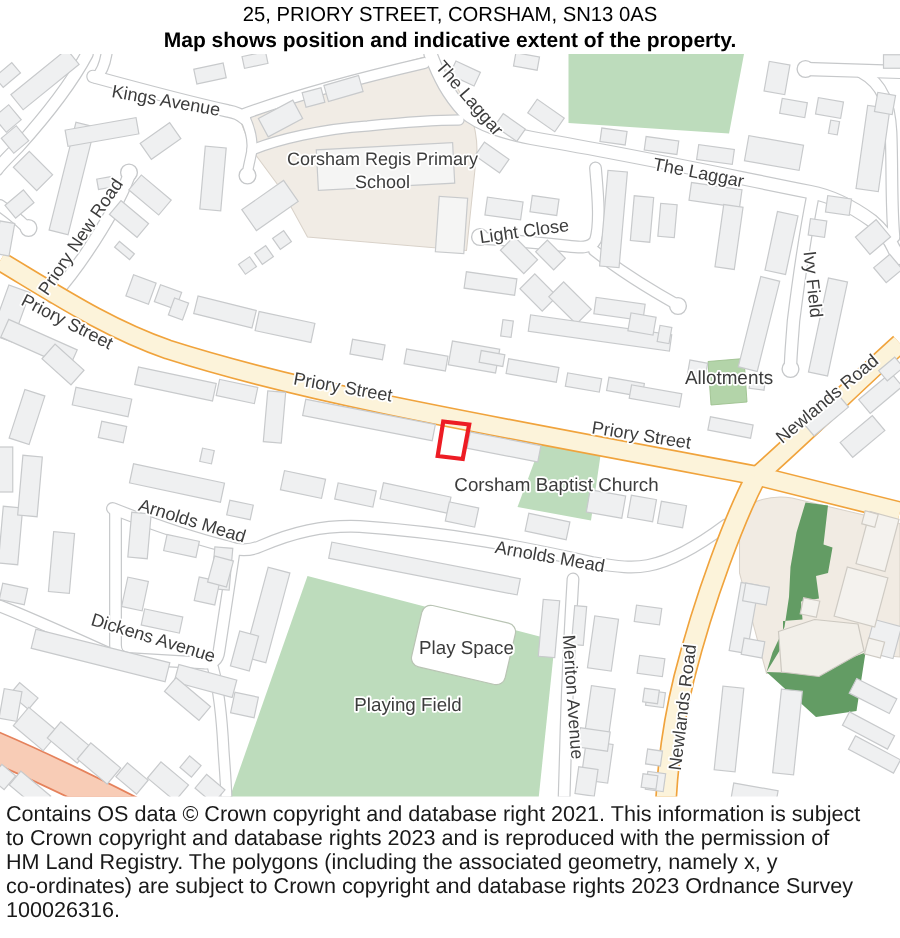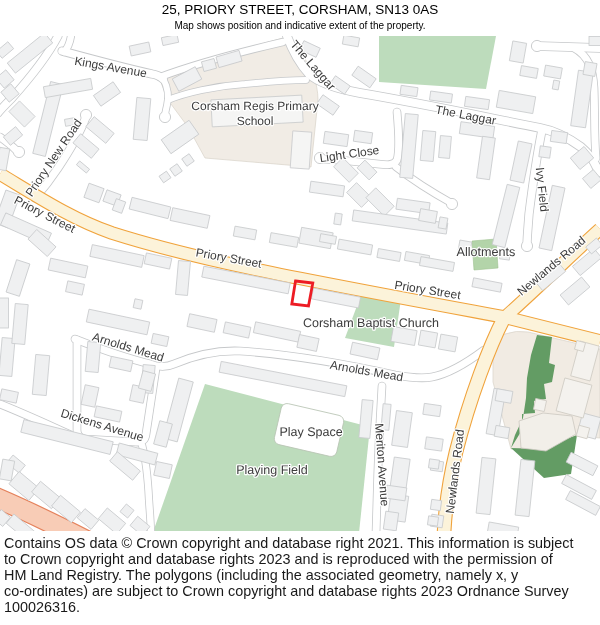--- a/index.html
+++ b/index.html
@@ -1,18 +1,18 @@
 <!DOCTYPE html>
 <html><head><meta charset="utf-8"><style>
 html,body{margin:0;padding:0;background:#ffffff;width:600px;height:625px;overflow:hidden;}
 body{font-family:"Liberation Sans",sans-serif;position:relative;-webkit-font-smoothing:antialiased;}
 svg text{text-rendering:geometricPrecision;}
 .title{position:absolute;top:0;left:0;width:600px;text-align:center;color:#000;}
 .t1{font-size:13.5px;line-height:16px;margin-top:2px;}
-.t2{font-size:10px;line-height:16px;}
+.t2{font-size:14px;line-height:16px;font-weight:bold;}
 .footer{position:absolute;top:534.5px;left:4px;width:600px;font-size:14.4px;line-height:16px;color:#191919;white-space:nowrap;}
 svg{position:absolute;top:36px;left:0;}
 </style></head><body>
 
 <div class="title">
     <div class="t1">25, PRIORY STREET, CORSHAM, SN13 0AS</div>
 
 <div class="t2">Map shows position and indicative extent of the property.</div>
   </div>
 <svg width="600" height="495" viewBox="0 36 600 495">

